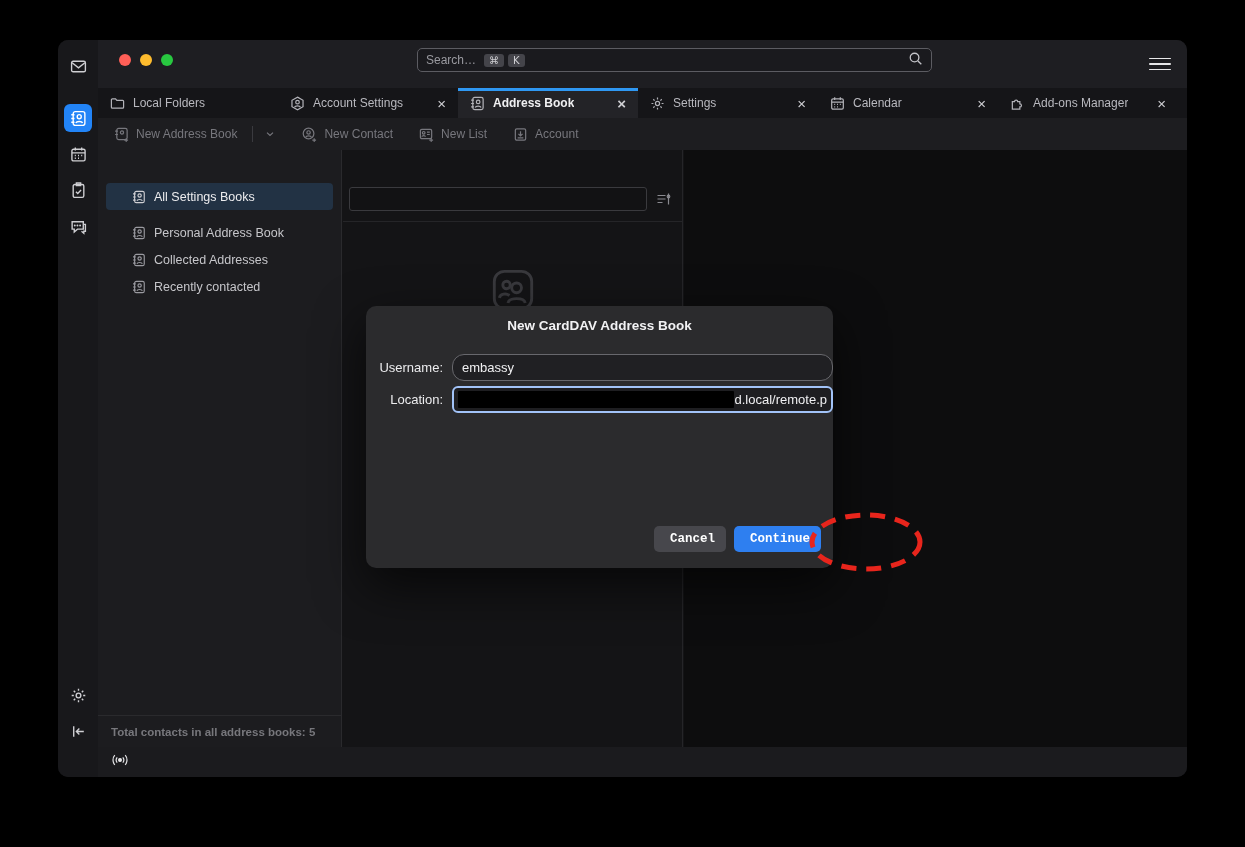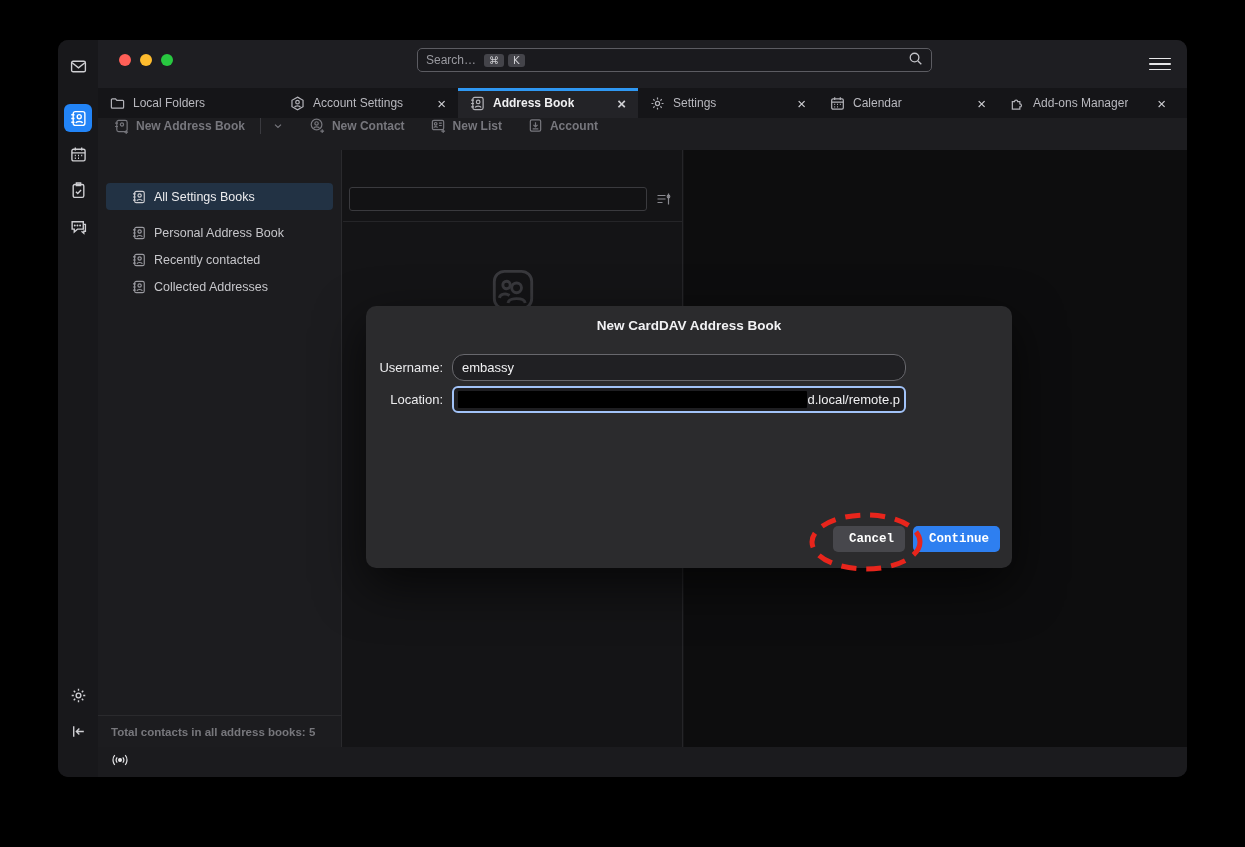--- a/index.html
+++ b/index.html
@@ -40,21 +40,21 @@
   .tab { width:180px; height:30px; display:flex; align-items:center; padding:0 10px 0 12px;
     color:#b9b9bf; font-size:12px; position:relative; }
   .tab .ticon { margin-right:8px; display:flex; color:#b2b2b8; }
   .tab .tlabel { white-space:nowrap; overflow:hidden;text-align:right; }
   .tab .tclose { margin-left:auto; font-size:15px; color:#cfcfd3; line-height:1; padding:0 2px; }
   .tab.active { background:#232327; color:#f0f0f2; font-weight:700; }
   .tab.active::before { content:""; position:absolute; left:0; top:0; right:0; height:2.5px; background:#2f98f3; }
 
   
   .toolbar { position:absolute; left:40px; top:78px; right:0; height:32px; background:#1d1d20;
-    display:flex; align-items:flex-start; padding-left:16px; color:#77777d; font-size:12px;font-weight:bold; }
+    display:flex; align-items:center; padding-left:16px; color:#77777d; font-size:12px; }
   .tool-btn { display:flex; align-items:center; gap:7px; margin-right:26px; }
   .tool-btn .sep { width:1px; height:16px; background:#3a3a3f; margin:0 4px 0 8px; }
   .tool-btn svg { display:block; }
 
   
   .content { position:absolute; left:40px; top:110px; right:0; bottom:30px; }
   .sidebar { position:absolute; left:0; top:0; bottom:0; width:244px; background:#1c1c1f;
     border-right:1px solid #2a2a2d; padding-top:33px; }
   .sb-item { margin:0 8px; height:27px; border-radius:4px; display:flex; align-items:center;
     padding-left:26px; color:#c6c6ca; font-size:12.5px; gap:8px; }
@@ -76,21 +76,21 @@
   .placeholder-icon { position:absolute; left:50%; top:117px; transform:translateX(-50%);
     color:#39393d; }
 
   .detailpane { position:absolute; left:586px; top:0; right:0; bottom:0; background:#0d0d0e; }
 
   
   .statusbar { position:absolute; left:40px; right:0; bottom:0; height:30px; background:#1b1b1e;
     display:flex; align-items:center; padding-left:12px; color:#e4e4e6; }
 
   
-  .dialog { position:absolute; left:308px; top:266px; width:646px; height:262px;
+  .dialog { position:absolute; left:308px; top:266px; width:467px; height:262px;
     background:#2b2b2d; border-radius:10px; box-shadow:0 18px 50px rgba(0,0,0,.65);
     z-index:10; }
   .dlg-title { text-align:center; margin-top:12px; color:#f2f2f4; font-size:13.5px; font-weight:700; }
   .dlg-row { position:absolute; left:0; right:0; display:flex; align-items:center; }
   .dlg-row.r1 { top:48px; }
   .dlg-row.r2 { top:80px; }
   .dlg-label { width:77px; text-align:right; color:#ececee; font-size:13px; flex:0 0 77px; }
   .dlg-input { margin-left:9px; width:454px; height:27px; background:#202023;
     border:1px solid #68686d; border-radius:12px; color:#f0f0f2; font-size:13px;
     padding:0 9px; outline:none; font-family:"Liberation Sans","DejaVu Sans",sans-serif; }
@@ -346,32 +346,32 @@
         </div>
         <div class="sb-item">
           <span class="sbicon">
             <svg width="14" height="14" viewBox="0 0 16 16" fill="none" stroke="currentColor" stroke-width="1.3">
               <rect x="3" y="1.5" width="11" height="13" rx="2"></rect>
               <path d="M1.2 4.5h3M1.2 8h3M1.2 11.5h3"></path>
               <circle cx="8.7" cy="6.3" r="1.9"></circle>
                 <path d="M5.6 12.3c.6-2 5.6-2 6.2 0"></path>
             </svg>
           </span>
-          <span>Recently contacted</span>
+          <span>Collected Addresses</span>
         </div>
         <div class="sb-item">
           <span class="sbicon">
             <svg width="14" height="14" viewBox="0 0 16 16" fill="none" stroke="currentColor" stroke-width="1.3">
               <rect x="3" y="1.5" width="11" height="13" rx="2"></rect>
               <path d="M1.2 4.5h3M1.2 8h3M1.2 11.5h3"></path>
               <circle cx="8.7" cy="6.3" r="1.9"></circle>
                 <path d="M5.6 12.3c.6-2 5.6-2 6.2 0"></path>
             </svg>
           </span>
-          <span>Collected Addresses</span>
+          <span>Recently contacted</span>
         </div>
         <div class="sb-footer">Total contacts in all address books: 5</div>
       </div>
 
       <div class="listpane">
         <div class="quickrow">
           <input class="quickfilter" value="" style="">
           <span class="disp">
             <svg width="16" height="16" viewBox="0 0 16 16" fill="none" stroke="currentColor" stroke-width="1.2">
               <path d="M1.5 4.5h8M1.5 8h8M1.5 11.5h5"></path>

